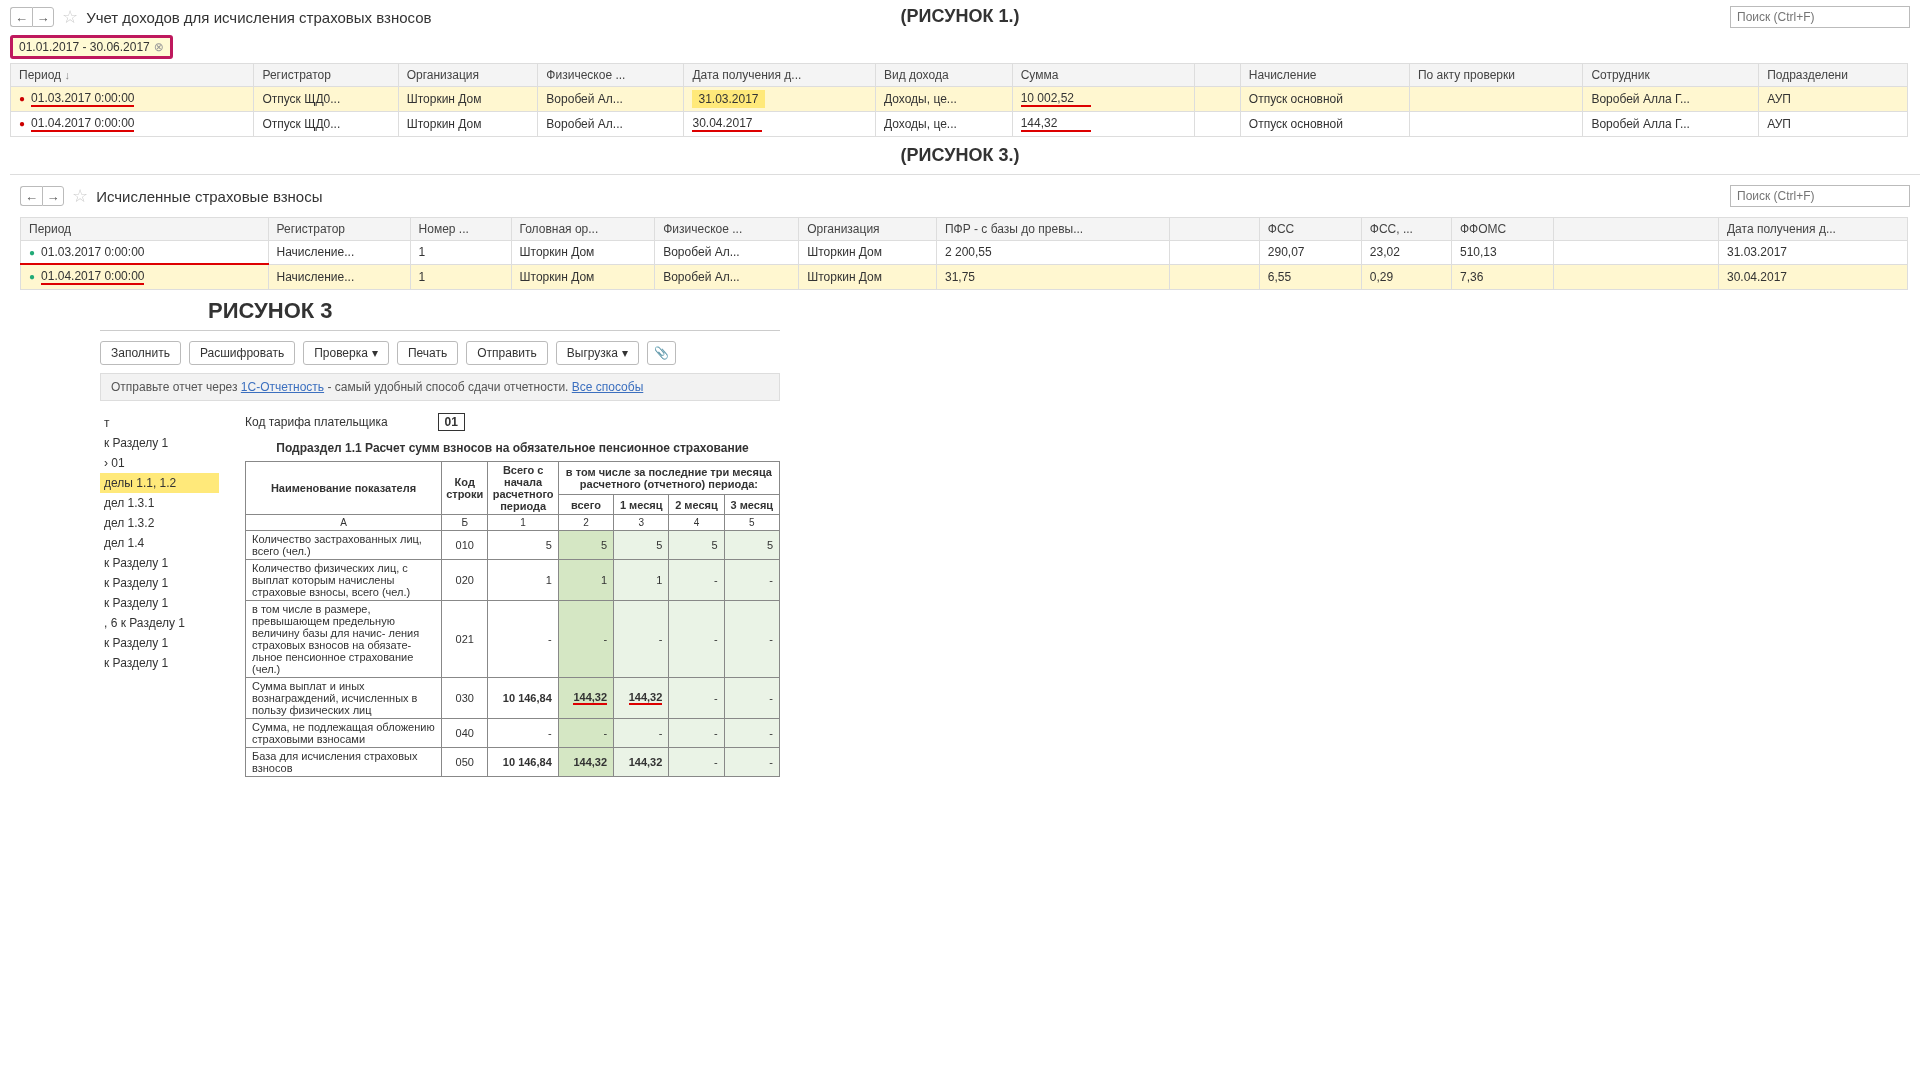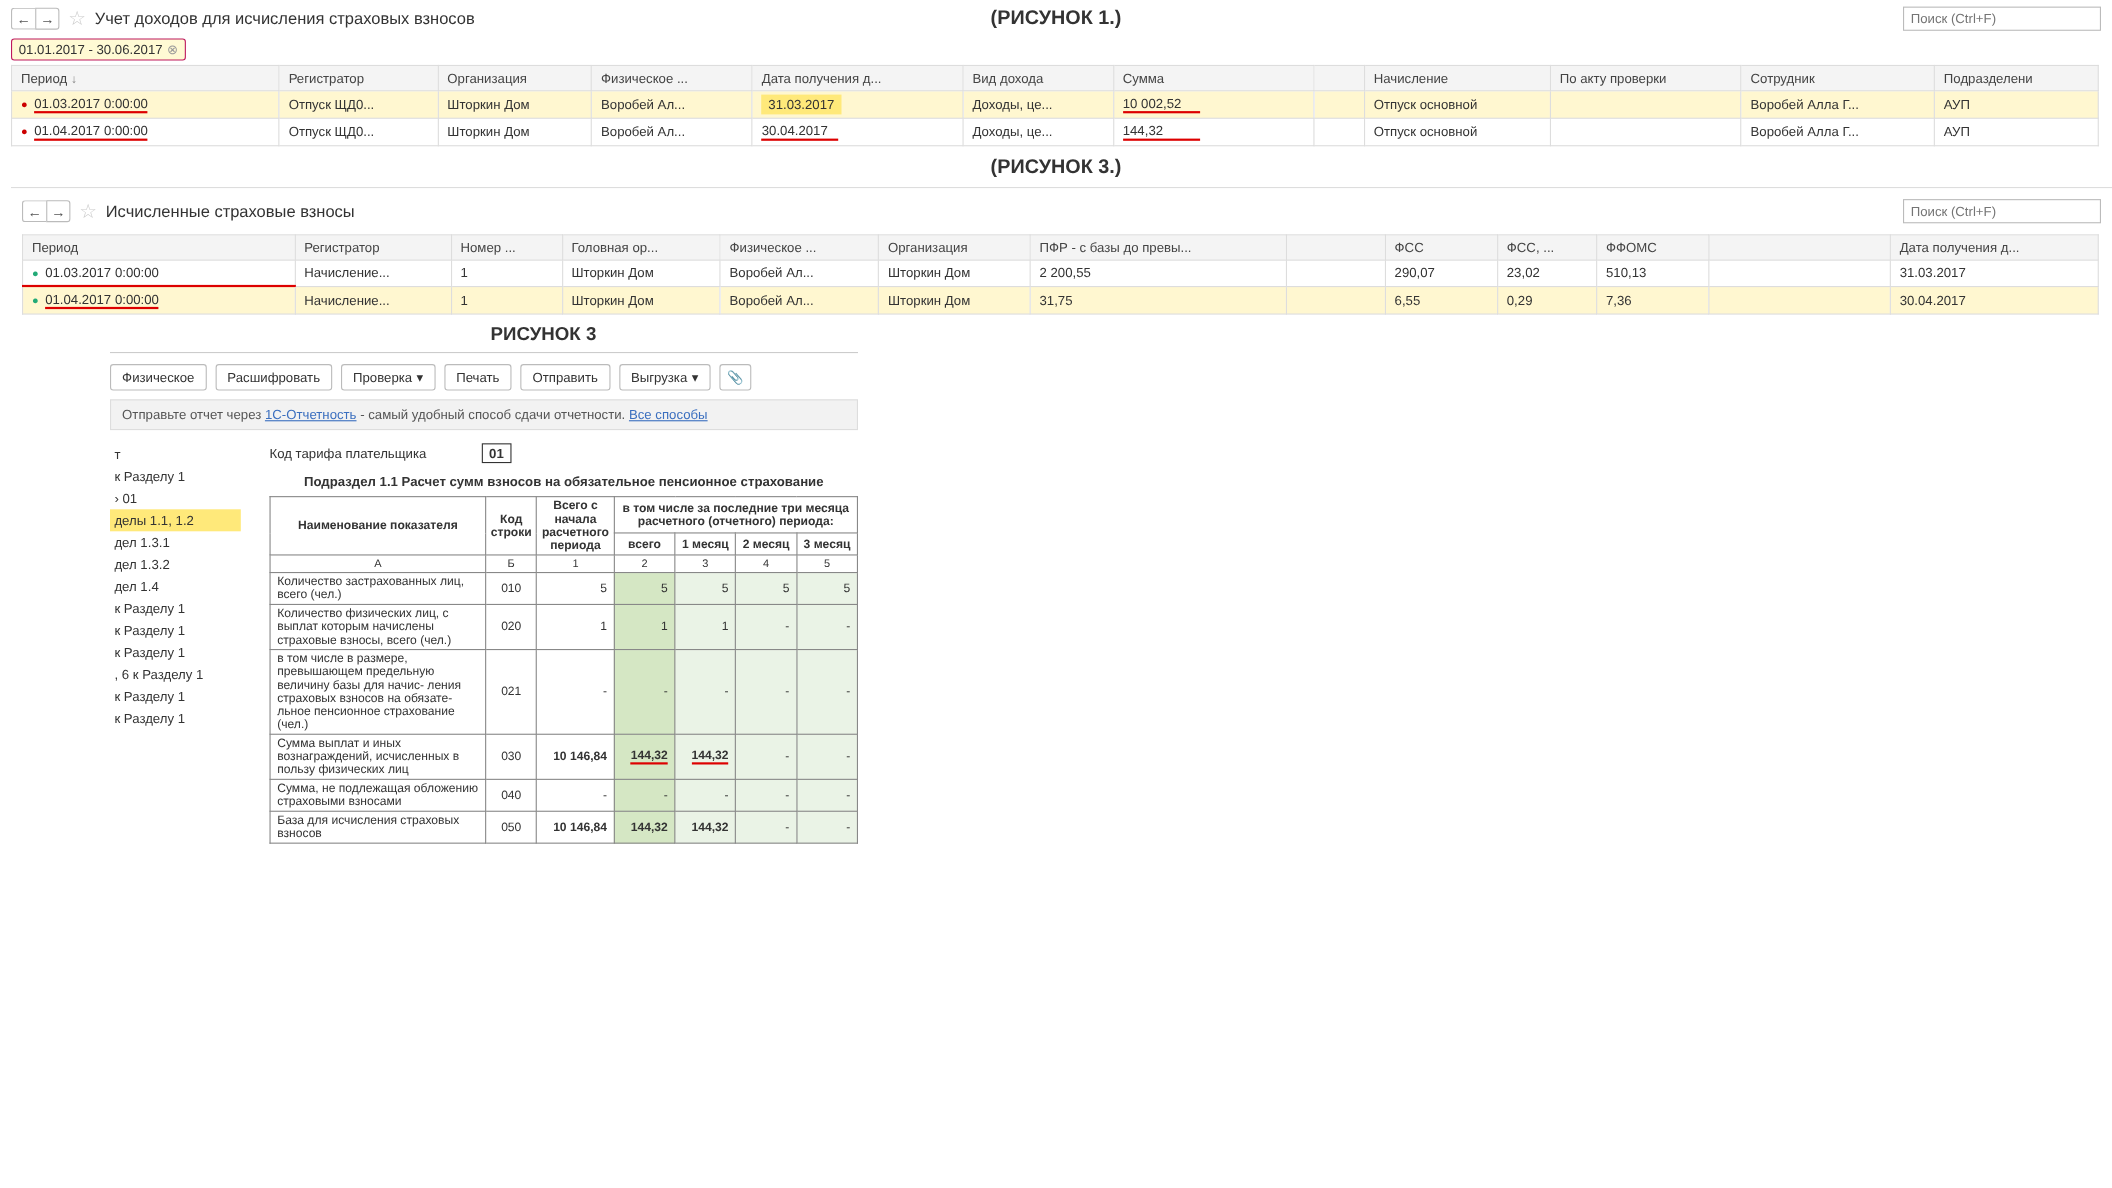--- a/index.html
+++ b/index.html
@@ -7,38 +7,38 @@
 .section { margin-bottom: 8px; }
 .header-row { display: flex; align-items: center; padding: 6px 10px; gap: 8px; }
 .nav-btn { width: 22px; height: 20px; border: 1px solid #bbb; background: #fff; display: flex; align-items: center; justify-content: center; cursor: pointer; font-size: 13px; color:#555;}
 .nav-group { display: flex; }
 .nav-group .nav-btn:first-child { border-radius: 3px 0 0 3px; border-right: none;}
 .nav-group .nav-btn:last-child { border-radius: 0 3px 3px 0; }
 .star { color: #ccc; font-size: 18px; cursor: pointer; }
 .page-title { font-size: 15px; color: #333; }
 .search-box { margin-left: auto; width: 180px; }
 .search-box input { width: 100%; height: 22px; border: 1px solid #bbb; padding: 2px 6px; font-size: 12px; color: #999; }
-.badge { display: inline-flex; align-items: center; gap: 4px; background: #fffad4; border: 1px solid #be185d; border-radius: 3px; padding: 2px 6px; margin-left: 10px; font-size: 12px; }
+.badge { display: inline-flex; align-items: center; gap: 4px; background: #fffad4; border: 3px solid #be185d; border-radius: 3px; padding: 2px 6px; margin-left: 10px; font-size: 12px; }
 .badge .close { color: #999; cursor: pointer; font-size: 12px; }
 .caption { text-align: center; font-weight: bold; font-size: 18px; margin: 4px 0 8px; }
 .grid { border-collapse: collapse; width: calc(100% - 22px); margin-left: 10px; }
 .grid th, .grid td { border: 1px solid #ddd; padding: 4px 8px; text-align: left; font-size: 12px; white-space: nowrap; overflow: hidden; text-overflow: ellipsis; }
 .grid th { background: #f4f4f4; font-weight: normal; color: #444; }
 .grid tr.hl { background: #fff7d0; }
 .bullet { color: #2a7; font-size: 10px; margin-right: 6px;}
 .bullet.red { color: #c00;}
 .num { text-align: right; }
 .underline-red { border-bottom: 2px solid #d00; display: inline-block; min-width: 70px;}
 .cell-hl { background: #ffe97a; }
 .sort-icon { color:#888; font-size:11px; }
 .col-period{width:160px}.col-reg{width:90px}.col-org{width:90px}.col-phys{width:80px}.col-date{width:115px}.col-type{width:75px}.col-sum{width:120px}.col-ext{width:30px}.col-acc{width:110px}.col-act{width:105px}.col-emp{width:95px}.col-dep{width:62px}
 .col2-period{width:165px}.col2-reg{width:85px}.col2-num{width:65px}.col2-head{width:90px}.col2-phys{width:90px}.col2-org{width:85px}.col2-pfr{width:125px}.col2-ext{width:60px}.col2-fss{width:68px}.col2-fss2{width:55px}.col2-ffoms{width:68px}.col2-ext2{width:110px}.col2-date{width:110px}
 
 .fig3 { margin-left: 100px; max-width: 680px; position: relative;}
-.fig3 .title-lg { font-weight: bold; font-size: 17px; margin: 4px 0 4px 108px; text-transform: uppercase; text-align: center;}
+.fig3 .title-lg { font-weight: bold; font-size: 22px; margin: 4px 0 4px 108px; text-transform: uppercase;}
 .fig3 hr { border: none; border-top: 1px solid #ccc; margin: 6px 0 10px;}
 .fig3 .report-title { font-size: 15px; margin: 4px 0 10px 6px;}
 .btn-row { display: flex; gap: 8px; flex-wrap: wrap; margin-bottom: 8px; }
 .btn { border: 1px solid #bbb; background: #fff; border-radius: 3px; padding: 4px 10px; font-size: 12px; cursor: pointer; display:flex; align-items:center; gap:4px;}
 .info-banner { background: #f2f2f2; border: 1px solid #ddd; padding: 6px 10px; font-size: 12px; color: #555; margin-bottom: 12px;}
 .info-banner a { color: #3b6fbf; }
 .fig3-body { display: flex; gap: 14px; }
 .side-list { width: 120px; font-size: 12px; overflow: hidden;}
 .side-list div { padding: 3px 4px; white-space: nowrap; cursor: pointer;}
 .side-list .sel { background: #ffe97a; }
@@ -187,21 +187,21 @@
           <td>30.04.2017</td>
         </tr>
       </tbody>
   </table>
 </div>
 
 <div class="fig3 section">
   <div class="title-lg">РИСУНОК 3</div>
   <hr>
   <div class="btn-row">
-    <div class="btn">Физическое</div>
+    <div class="btn">Заполнить</div>
     <div class="btn">Расшифровать</div>
     <div class="btn">
         <span>Проверка</span>
         <span>▾</span>
       </div>
     <div class="btn">Печать</div>
     <div class="btn">Отправить</div>
     <div class="btn">
         <span>Выгрузка</span>
         <span>▾</span>

